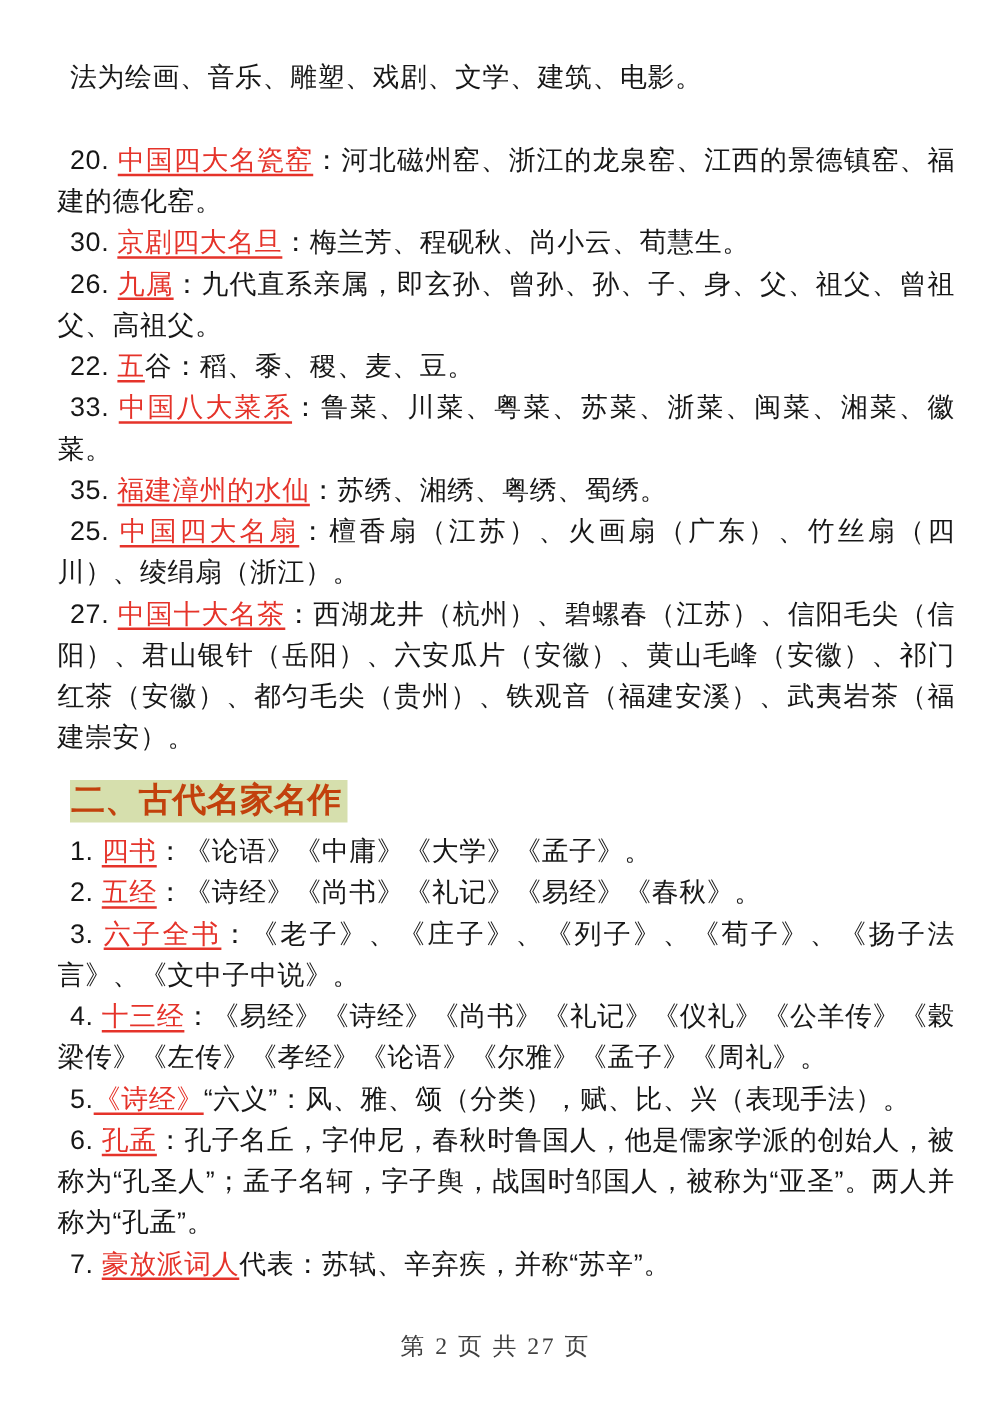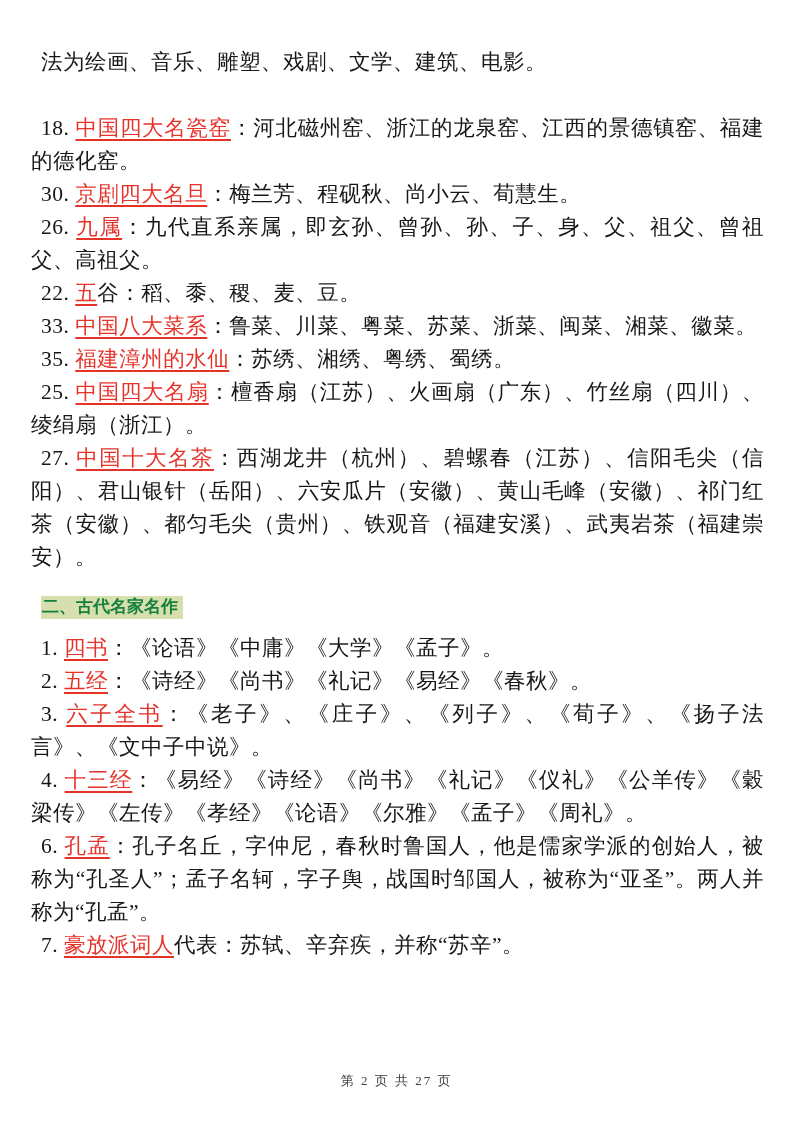--- a/index.html
+++ b/index.html
@@ -6,23 +6,22 @@
   body {
     width: 793px; height: 1122px;
     background: #ffffff;
     position: relative;
     overflow: hidden;
     font-family: "Liberation Sans", "DejaVu Sans", sans-serif;
   }
   .page { position: absolute; inset: 0; background: #ffffff; }
   .content {
     position: absolute;
-    left: 31px; right: 29px; top: 46px;
+    left: 46px; right: 29px; top: 46px;
     color: var(--ink, #171717);
-    font-family: Liberation Serif, serif;
   }
   p.para {
     margin: 0;
     font-size: 21.5px;
     line-height: 33px;
     text-indent: 10px;
     text-align: justify;
     letter-spacing: 0.5px;
     color: var(--ink, #171717);
   }
@@ -30,64 +29,65 @@
   .num { color: var(--ink, #171717); }
   .term {
     color: var(--accent, #e5332a);
     text-decoration: underline;
     text-decoration-color: var(--accent, #e5332a);
     text-decoration-thickness: 1.5px;
     text-underline-offset: 4px;
   }
   h2.heading {
     margin: 15px 0 7px 0;
-    font-size: 17px;
+    font-size: 27px;
     line-height: 36px;
     font-weight: 700;
     text-indent: 10px;
-    color: #15803d;
+    color: #c2410c;
   }
   h2.heading .hl {
     background: var(--hl, #d6dfad);
     padding: 1px 5px 3px 1px;
   }
   .footer {
     position: absolute;
     left: 0; right: 0; bottom: 32px;
     text-align: center;
     font-family: "Liberation Serif", "DejaVu Serif", serif;
-    font-size: 13px;
+    font-size: 19px;
     letter-spacing: 2px;
     color: #3f3f3f;
   }
 </style>
 </head>
 <body>
 
 <div class="page">
   <div class="content">
 
     <p class="para"><span>法为绘画、音乐、雕塑、戏剧、文学、建筑、电影。</span></p>
 
     <div class="blank-line"></div>
 
-    <p class="para"><span class="num">18. </span><span class="term">中国四大名瓷窑</span><span>：河北磁州窑、浙江的龙泉窑、江西的景德镇窑、福建的德化窑。</span></p>
+    <p class="para"><span class="num">20. </span><span class="term">中国四大名瓷窑</span><span>：河北磁州窑、浙江的龙泉窑、江西的景德镇窑、福建的德化窑。</span></p>
     <p class="para"><span class="num">30. </span><span class="term">京剧四大名旦</span><span>：梅兰芳、程砚秋、尚小云、荀慧生。</span></p>
     <p class="para"><span class="num">26. </span><span class="term">九属</span><span>：九代直系亲属，即玄孙、曾孙、孙、子、身、父、祖父、曾祖父、高祖父。</span></p>
     <p class="para"><span class="num">22. </span><span class="term">五</span><span>谷：稻、黍、稷、麦、豆。</span></p>
     <p class="para"><span class="num">33. </span><span class="term">中国八大菜系</span><span>：鲁菜、川菜、粤菜、苏菜、浙菜、闽菜、湘菜、徽菜。</span></p>
     <p class="para"><span class="num">35. </span><span class="term">福建漳州的水仙</span><span>：苏绣、湘绣、粤绣、蜀绣。</span></p>
     <p class="para"><span class="num">25. </span><span class="term">中国四大名扇</span><span>：檀香扇（江苏）、火画扇（广东）、竹丝扇（四川）、绫绢扇（浙江）。</span></p>
     <p class="para"><span class="num">27. </span><span class="term">中国十大名茶</span><span>：西湖龙井（杭州）、碧螺春（江苏）、信阳毛尖（信阳）、君山银针（岳阳）、六安瓜片（安徽）、黄山毛峰（安徽）、祁门红茶（安徽）、都匀毛尖（贵州）、铁观音（福建安溪）、武夷岩茶（福建崇安）。</span></p>
 
     <h2 class="heading"><span class="hl">二、古代名家名作</span></h2>
 
     <p class="para"><span class="num">1. </span><span class="term">四书</span><span>：《论语》《中庸》《大学》《孟子》。</span></p>
     <p class="para"><span class="num">2. </span><span class="term">五经</span><span>：《诗经》《尚书》《礼记》《易经》《春秋》。</span></p>
     <p class="para"><span class="num">3. </span><span class="term">六子全书</span><span>：《老子》、《庄子》、《列子》、《荀子》、《扬子法言》、《文中子中说》。</span></p>
     <p class="para"><span class="num">4. </span><span class="term">十三经</span><span>：《易经》《诗经》《尚书》《礼记》《仪礼》《公羊传》《穀梁传》《左传》《孝经》《论语》《尔雅》《孟子》《周礼》。</span></p>
+    <p class="para"><span class="num">5.</span><span class="term">《诗经》</span><span>“六义”：风、雅、颂（分类），赋、比、兴（表现手法）。</span></p>
     <p class="para"><span class="num">6. </span><span class="term">孔孟</span><span>：孔子名丘，字仲尼，春秋时鲁国人，他是儒家学派的创始人，被称为“孔圣人”；孟子名轲，字子舆，战国时邹国人，被称为“亚圣”。两人并称为“孔孟”。</span></p>
     <p class="para"><span class="num">7. </span><span class="term">豪放派词人</span><span>代表：苏轼、辛弃疾，并称“苏辛”。</span></p>
 
   </div>
 
   <div class="footer">第 2 页 共 27 页</div>
 </div>
 
 </body></html>

